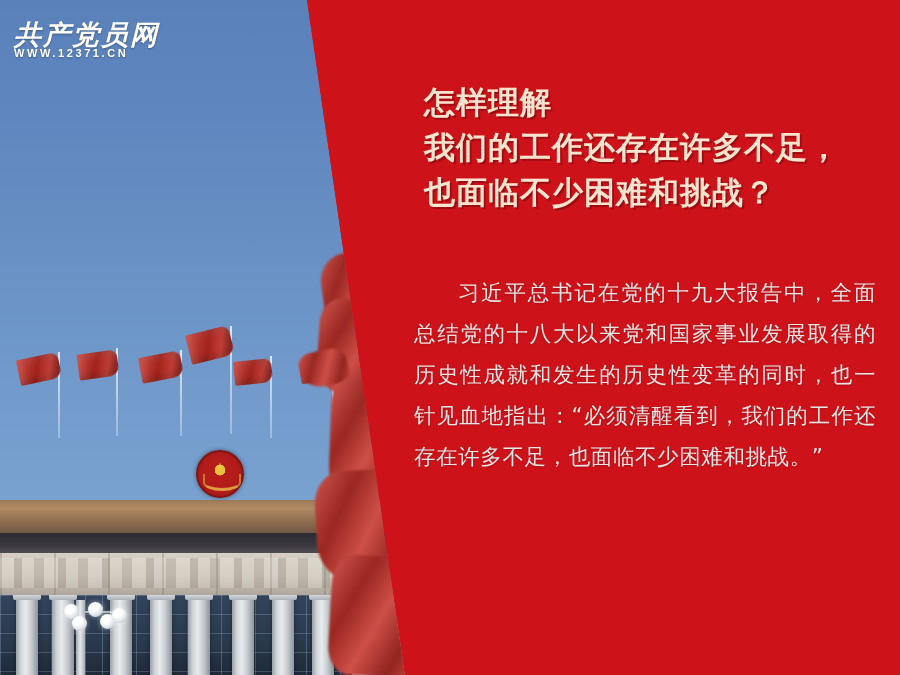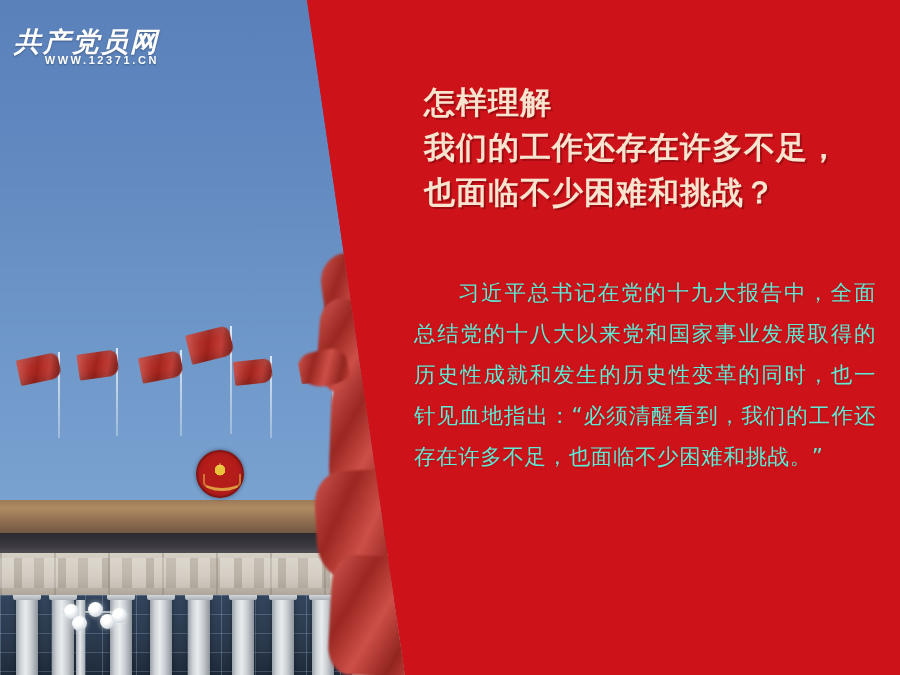--- a/index.html
+++ b/index.html
@@ -232,24 +232,23 @@
   }
   .hf6 {
     left: 330px; top: 556px; width: 88px; height: 120px;
     border-radius: 26% 30% 18% 24%;
     transform: rotate(3deg);
   }
 
   
   .logo {
     position: absolute;
-    left: 14px; top: 28px;
+    left: 14px; top: 21px;
     z-index: 20;
     user-select: none;
-    text-align: right;
   }
   .logo-cn {
     font-family: "DejaVu Serif", "Liberation Serif", serif;
     font-size: 27px;
     font-weight: 700;
     font-style: italic;
     color: #FFFFFF;
     letter-spacing: 2px;
     line-height: 1;
     text-shadow: 0 1px 2px rgba(0,0,0,.3);
@@ -294,21 +293,21 @@
     line-height: 45px;
     letter-spacing: 1px;
     text-shadow: 2px 2px 0 rgba(120,10,14,.55);
     white-space: pre-line;
   }
 
   .body-copy {
     position: absolute;
     left: 414px; top: 272px;
     width: 462px;
-    color: #5eead4;
+    color: #e5e5e5;
     font-family: "DejaVu Sans", "Liberation Sans", sans-serif;
     font-size: 21.5px;
     line-height: 41px;
     letter-spacing: .6px;
     text-indent: 44px;
     text-align: justify;
     text-shadow: 0 1px 2px rgba(120,10,14,.35);
   }
 </style>
 </head>

